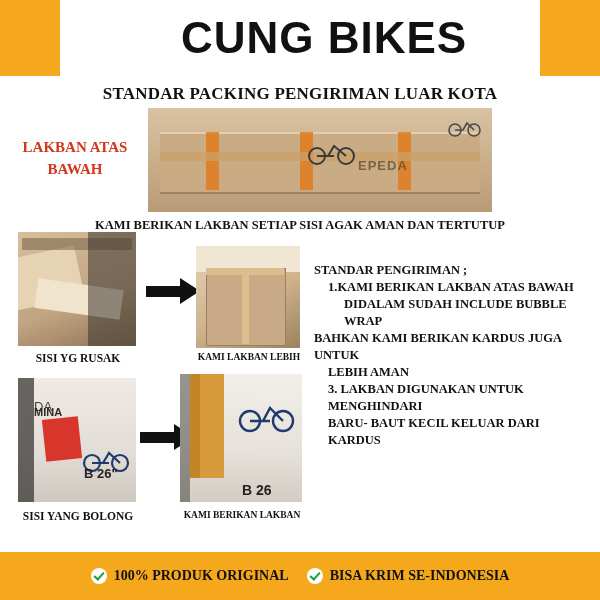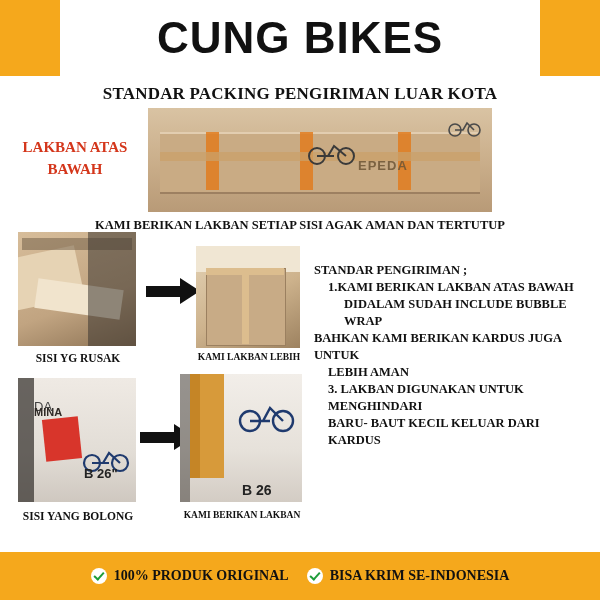--- a/index.html
+++ b/index.html
@@ -39,20 +39,21 @@
     left: 60px; top: 12px;
     width: 480px;
     text-align: center;
     font-family: "Liberation Sans", sans-serif;
     font-weight: bold;
     font-size: 44px;
     letter-spacing: 1px;
     color: #111111;
     line-height: 52px;
     white-space: nowrap;
+    padding-left: 24px;
   }
 
   
   .subtitle {
     position: absolute;
     left: 0; top: 84px;
     width: 600px;
     text-align: center;
     font-family: "Liberation Serif", serif;
     font-weight: bold;

